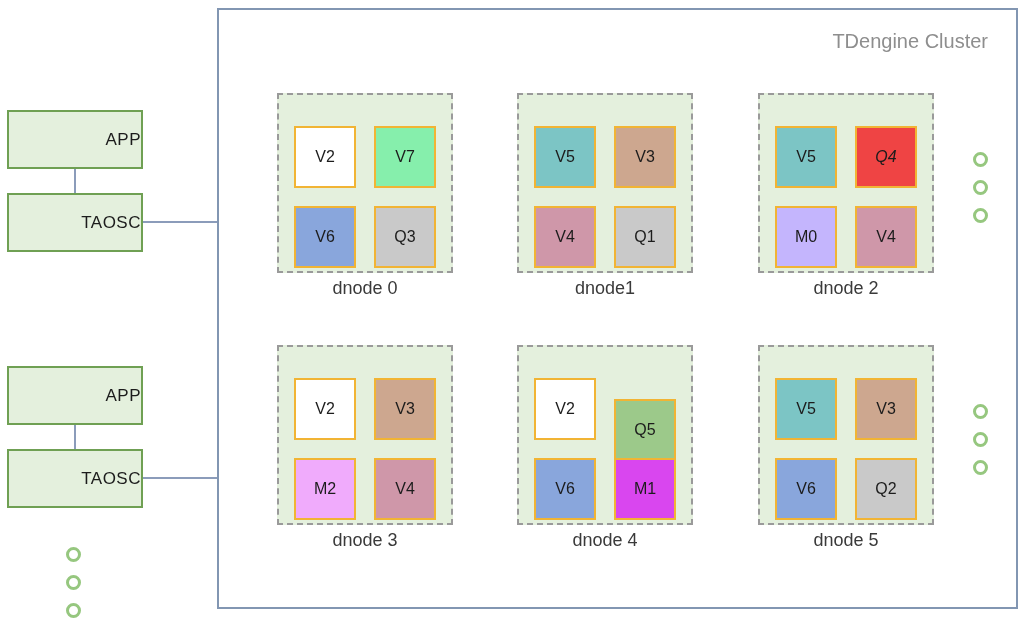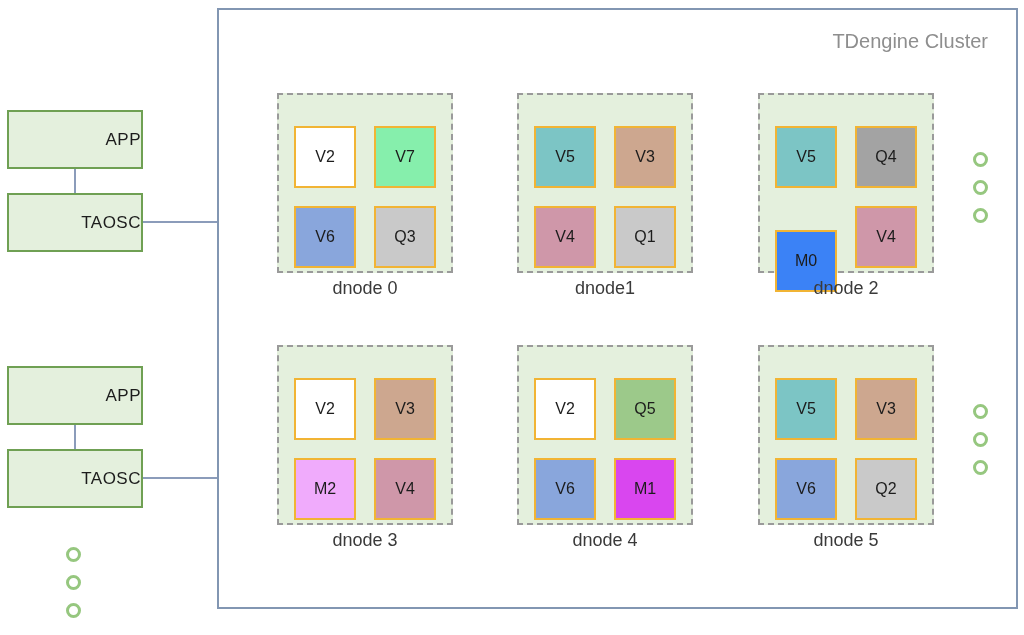--- a/index.html
+++ b/index.html
@@ -105,39 +105,39 @@
             <div class="cell" style="background: rgb(124, 197, 197);">V5</div>
             <div class="cell" style="background: rgb(205, 167, 143);">V3</div>
             <div class="cell" style="background: rgb(207, 151, 169);">V4</div>
             <div class="cell" style="background: rgb(201, 201, 201);">Q1</div>
           </div>
           <div class="dnode-label">dnode1</div>
         </div>
         <div class="dnode" style="left: 539px; top: 83px;">
           <div class="dnode-box">
             <div class="cell" style="background: rgb(124, 197, 197);">V5</div>
-            <div class="cell" style="background: #a3a3a3;">Q4</div>
-            <div class="cell" style="background: #3b82f6; margin-top: 24px;">M0</div>
+            <div class="cell" style="background: #ef4444; font-style: italic;">Q4</div>
+            <div class="cell" style="background: #c4b5fd;">M0</div>
             <div class="cell" style="background: rgb(207, 151, 169);">V4</div>
           </div>
           <div class="dnode-label">dnode 2</div>
         </div>
         <div class="dnode" style="left: 58px; top: 335px;">
           <div class="dnode-box">
             <div class="cell" style="background: rgb(255, 255, 255);">V2</div>
             <div class="cell" style="background: rgb(205, 167, 143);">V3</div>
             <div class="cell" style="background: #f0abfc;">M2</div>
             <div class="cell" style="background: rgb(207, 151, 169);">V4</div>
           </div>
           <div class="dnode-label">dnode 3</div>
         </div>
         <div class="dnode" style="left: 298px; top: 335px;">
           <div class="dnode-box">
             <div class="cell" style="background: rgb(255, 255, 255);">V2</div>
-            <div class="cell" style="background: rgb(156, 201, 138);">Q5</div>
+            <div class="cell" style="background: rgb(156, 201, 138); margin-top: 21px;">Q5</div>
             <div class="cell" style="background: rgb(137, 166, 220);">V6</div>
             <div class="cell" style="background: #d946ef;">M1</div>
           </div>
           <div class="dnode-label">dnode 4</div>
         </div>
         <div class="dnode" style="left: 539px; top: 335px;">
           <div class="dnode-box">
             <div class="cell" style="background: rgb(124, 197, 197);">V5</div>
             <div class="cell" style="background: rgb(205, 167, 143);">V3</div>
             <div class="cell" style="background: rgb(137, 166, 220);">V6</div>

